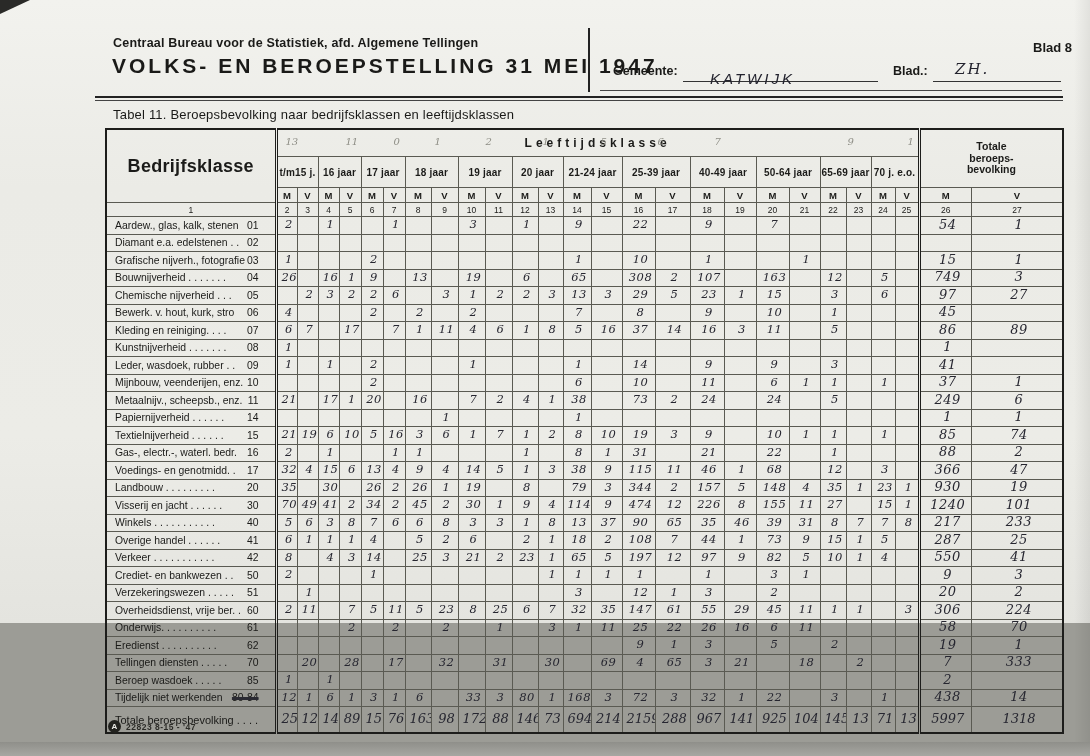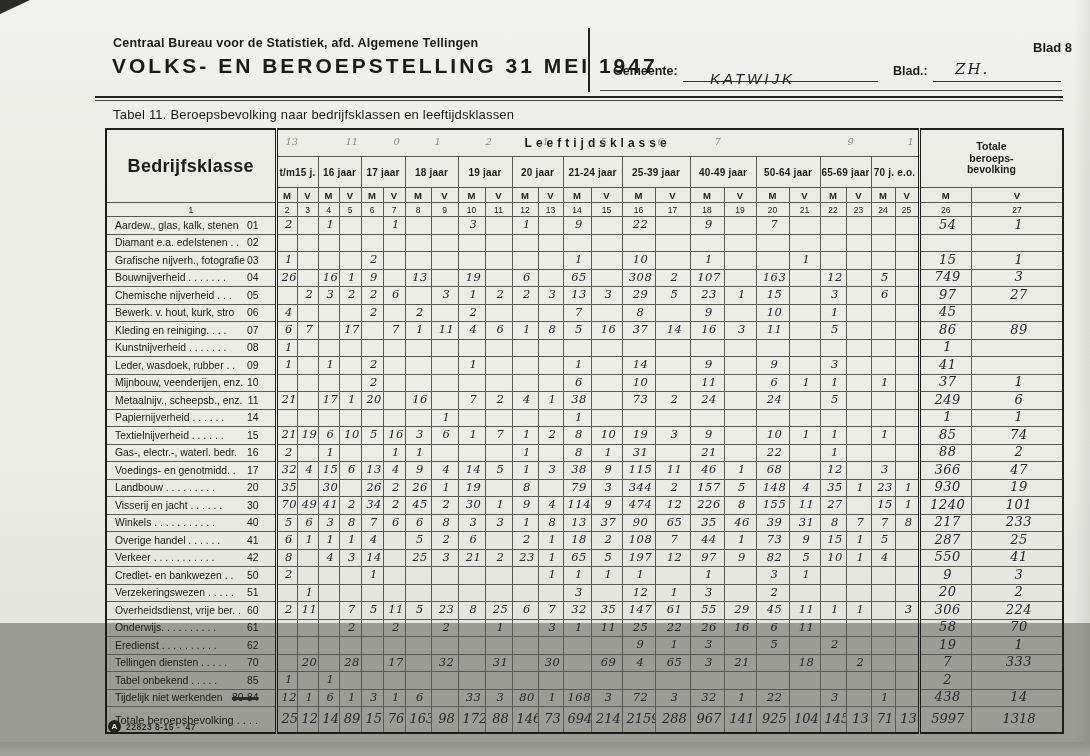--- a/index.html
+++ b/index.html
@@ -2441,21 +2441,21 @@
           <td class="dbl-left totcol">
             <span class="hw">7</span>
           </td>
           <td class="totcol">
             <span class="hw">333</span>
           </td>
         </tr>
         <tr>
           <td class="lbl">
             <div class="lblwrap">
-              <span>Tabel onbekend . . . . .</span>
+              <span>Beroep wasdoek . . . . .</span>
               <span class="code">85</span>
             </div>
           </td>
           <td class="dbl-left">
             <span class="hw">1</span>
           </td>
           <td>
             <span class="hw"></span>
           </td>
           <td>

